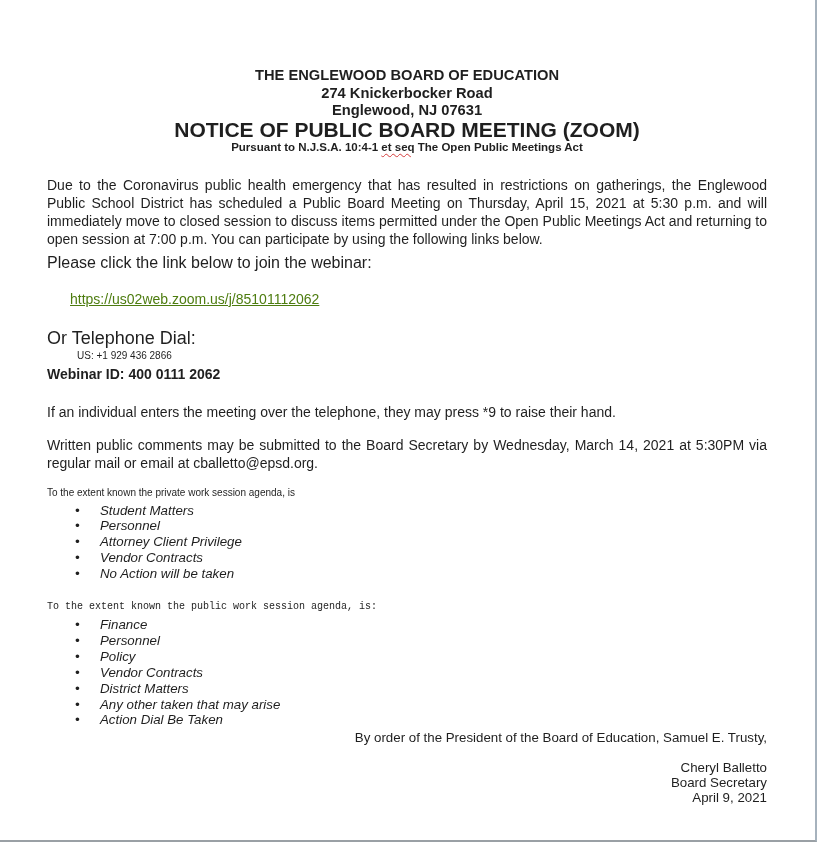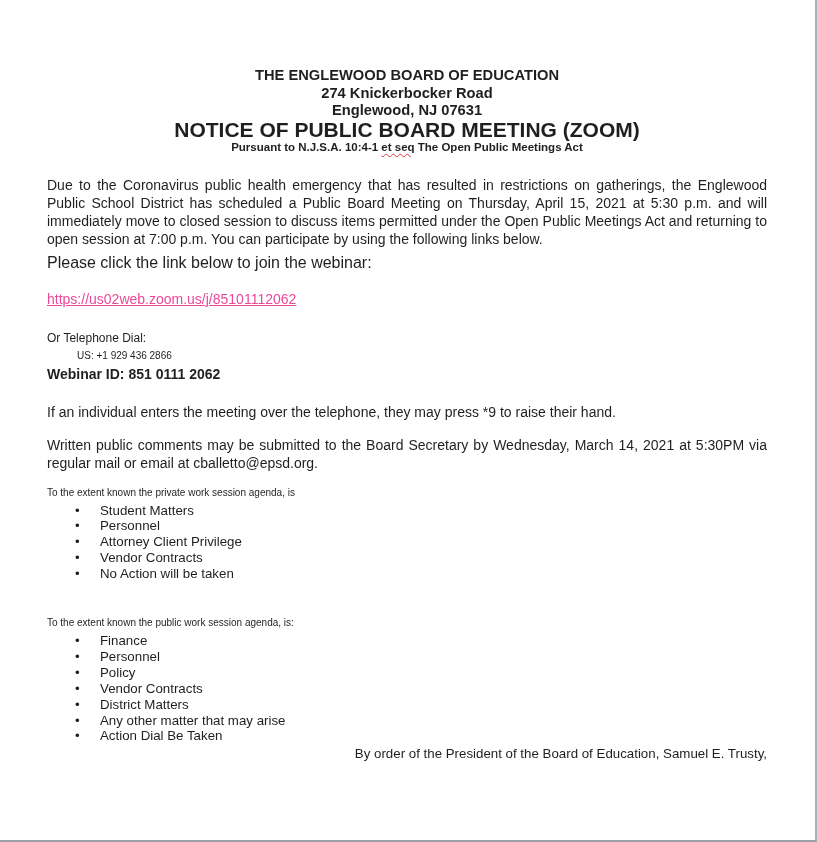--- a/index.html
+++ b/index.html
@@ -55,27 +55,28 @@
     margin-top: 6px;
     font-size: 16px;
     line-height: 17px;
   }
   .link-line {
     margin-top: 20px;
     font-size: 14px;
     line-height: 17px;
   }
   .link-line a {
-    color: #ec4899;
+    color: #4d7c0f;
     text-decoration: underline;
     cursor: pointer;
+    margin-left: 23px;
   }
   .phone-label {
     margin-top: 21px;
-    font-size: 12px;
+    font-size: 18px;
     line-height: 18px;
   }
   .phone-number {
     padding-left: 30px;
     font-size: 10px;
     line-height: 18.5px;
   }
   .webinar-id {
     font-weight: bold;
     font-size: 14px;
@@ -86,30 +87,31 @@
   }
   .comments-paragraph {
     margin-top: 15px;
     text-align: justify;
   }
   .agenda-heading {
     margin-top: 12px;
     font-size: 10px;
     line-height: 17px;
   }
-  .agenda-heading.second { margin-top: 32px; }
+  .agenda-heading.second { margin-top: 16px; font-family: Liberation Mono, monospace; }
   ul.agenda-list {
     list-style: none;
     margin-top: 2px;
   }
   ul.agenda-list li {
     position: relative;
     padding-left: 53px;
     font-size: 13.3px;
     line-height: 15.9px;
+    font-style: italic;
   }
   ul.agenda-list li::before {
     content: "\2022";
     position: absolute;
     left: 28px;
     font-size: 13.3px;
   }
   .order-line {
     margin-top: 1px;
     text-align: right;
@@ -139,21 +141,21 @@
     <div class="notice-subtitle"><span>Pursuant to N.J.S.A. 10:4-1 </span><span class="squiggle">et seq</span><span> The Open Public Meetings Act</span></div>
 
     <p class="body-text intro-paragraph">Due to the Coronavirus public health emergency that has resulted in restrictions on gatherings, the Englewood Public School District has scheduled a Public Board Meeting on Thursday, April 15, 2021 at 5:30 p.m. and will immediately move to closed session to discuss items permitted under the Open Public Meetings Act and returning to open session at 7:00 p.m.  You can participate by using the following links below.</p>
 
     <p class="webinar-prompt">Please click the link below to join the webinar:</p>
 
     <p class="link-line"><a href="#" title="https://us02web.zoom.us/j/85101112062">https://us02web.zoom.us/j/85101112062</a></p>
 
     <p class="phone-label">Or Telephone Dial:</p>
     <p class="phone-number">US: +1 929 436 2866</p>
-    <p class="webinar-id">Webinar ID: 851 0111 2062</p>
+    <p class="webinar-id">Webinar ID: 400 0111 2062</p>
 
     <p class="body-text phone-note">If an individual enters the meeting over the telephone, they may press *9 to raise their hand.</p>
 
     <p class="body-text comments-paragraph">Written public comments may be submitted to the Board Secretary by Wednesday, March 14, 2021 at 5:30PM via regular mail or email at cballetto@epsd.org.</p>
 
     <p class="agenda-heading">To the extent known the private work session agenda, is</p>
     <ul class="agenda-list">
       <li>Student Matters</li>
       <li>Personnel</li>
       <li>Attorney Client Privilege</li>
@@ -161,21 +163,26 @@
       <li>No Action will be taken</li>
     </ul>
 
     <p class="agenda-heading second">To the extent known the public work session agenda, is:</p>
     <ul class="agenda-list">
       <li>Finance</li>
       <li>Personnel</li>
       <li>Policy</li>
       <li>Vendor Contracts</li>
       <li>District Matters</li>
-      <li>Any other matter that may arise</li>
+      <li>Any other taken that may arise</li>
       <li>Action Dial Be Taken</li>
     </ul>
 
     <p class="order-line">By order of the President of the Board of Education, Samuel E. Trusty,</p>
 
+    <div class="signature-block">
+      <div>Cheryl Balletto</div>
+      <div>Board Secretary</div>
+      <div>April 9, 2021</div>
+    </div>
 
   </div>
 </div>
 
 </body></html>

